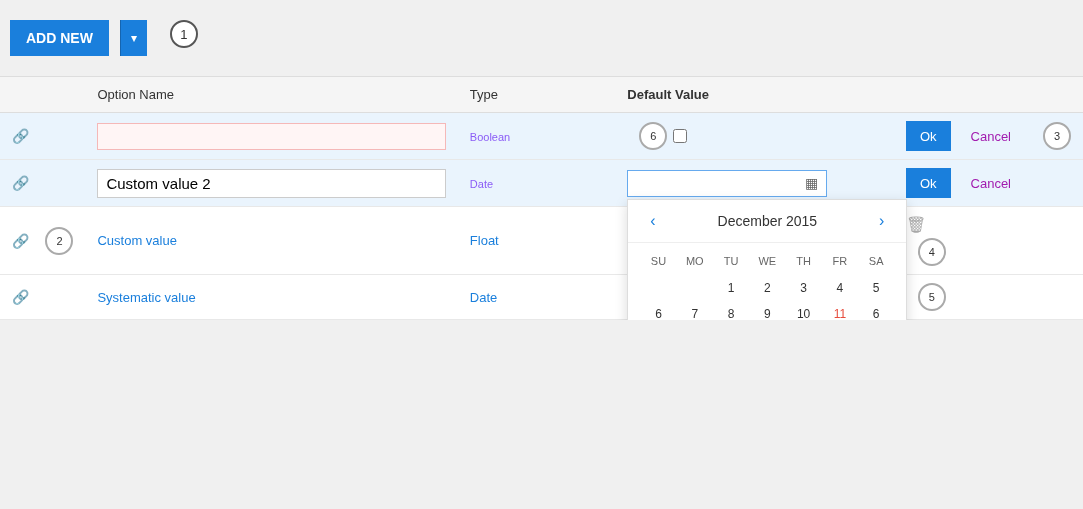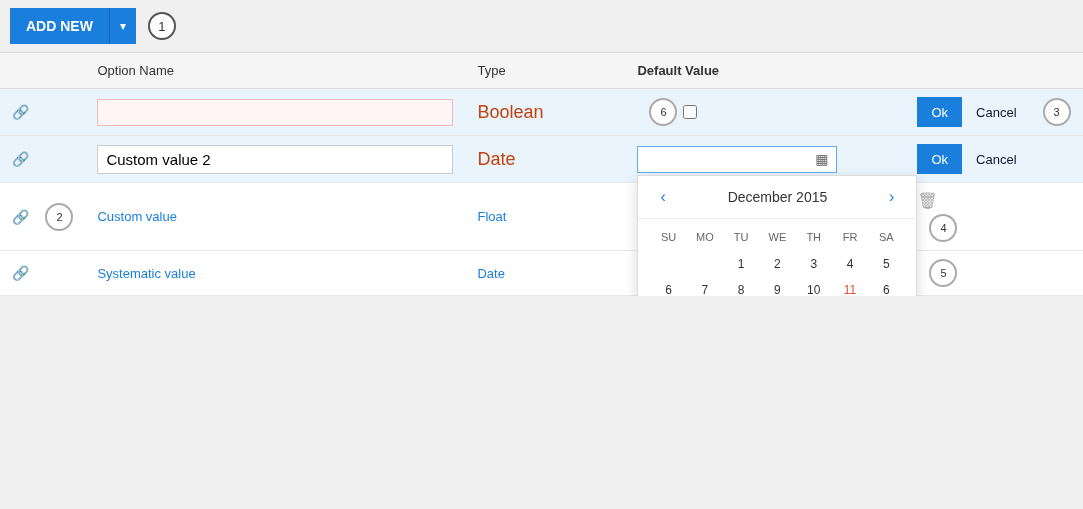--- a/index.html
+++ b/index.html
@@ -1,23 +1,23 @@
 <!DOCTYPE html>
 <html><head>
   <meta charset="utf-8">
   <style>
     * { box-sizing: border-box; margin: 0; padding: 0; }
     body { font-family: Arial, sans-serif; font-size: 13px; background: #f0f0f0; }
 
     .toolbar {
       display: flex;
-      align-items: center;
-      padding: 8px 10px;
+      align-items: flex-start;
+      padding: 20px 10px;
       background: #f0f0f0;
-      gap: 0;
+      gap: 11px;
     }
 
     .btn-add-new {
       background: #1a7fdc;
       color: white;
       border: none;
       padding: 8px 16px;
       font-size: 14px;
       font-weight: bold;
       cursor: pointer;
@@ -108,22 +108,22 @@
 
     .input-normal {
       border: 1px solid #ccc;
       padding: 5px 8px;
       width: 100%;
       font-size: 15px;
       outline: none;
     }
 
     .type-text {
-      color: #c2410c;
-      font-size: 18px;
+      color: #8b5cf6;
+      font-size: 11px;
     }
 
     .link-text {
       color: #1a7fdc;
       cursor: pointer;
       text-decoration: none;
       font-size: 13px;
     }
 
     .checkbox-default {
@@ -161,21 +161,21 @@
       border: none;
       padding: 6px 14px;
       cursor: pointer;
       font-size: 13px;
       height: 30px;
     }
 
     .btn-cancel {
       background: none;
       border: none;
-      color: #0f172a;
+      color: #a21caf;
       cursor: pointer;
       font-size: 13px;
       padding: 6px 8px;
     }
 
     .icon-trash {
       color: #aaa;
       font-size: 16px;
       cursor: pointer;
     }
@@ -260,21 +260,21 @@
       position: relative;
     }
 
     .col-option { width: 380px; }
     .col-type { width: 160px; }
     .col-default { width: 280px; font-weight: bold; }
 
     .td-actions-row1 {
       display: flex;
       align-items: center;
-      gap: 6px;
+      gap: 12px;
     }
   </style>
 </head>
 <body>
 
 <div class="toolbar">
   <button class="btn-add-new">ADD NEW</button>
   <button class="btn-dropdown">
     <span>▾</span>
   </button>

